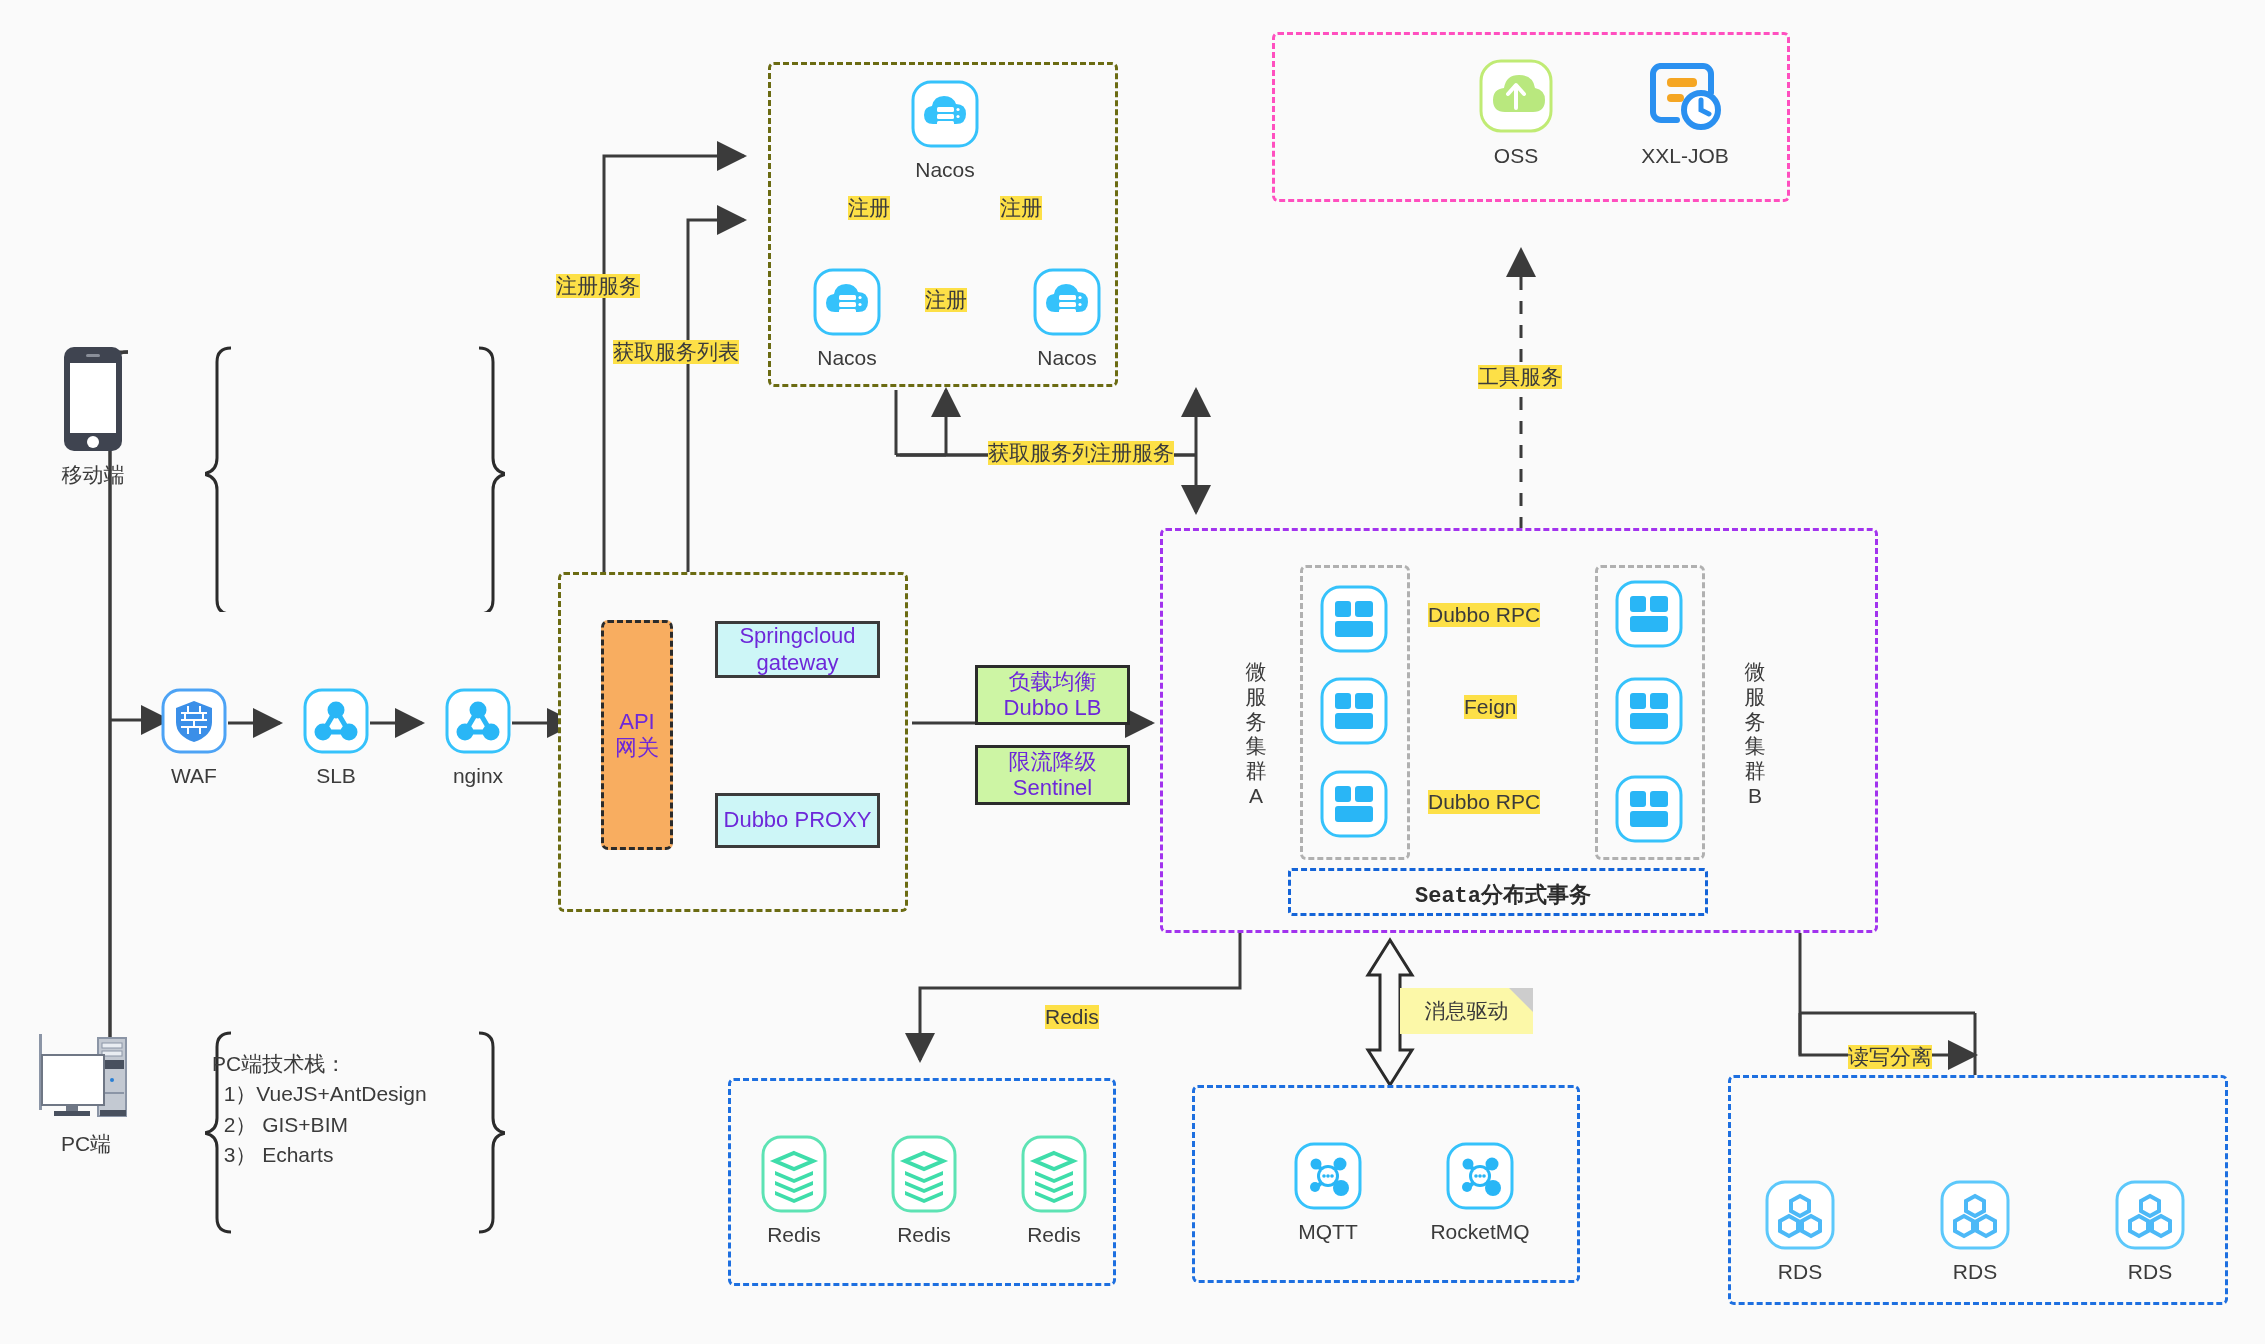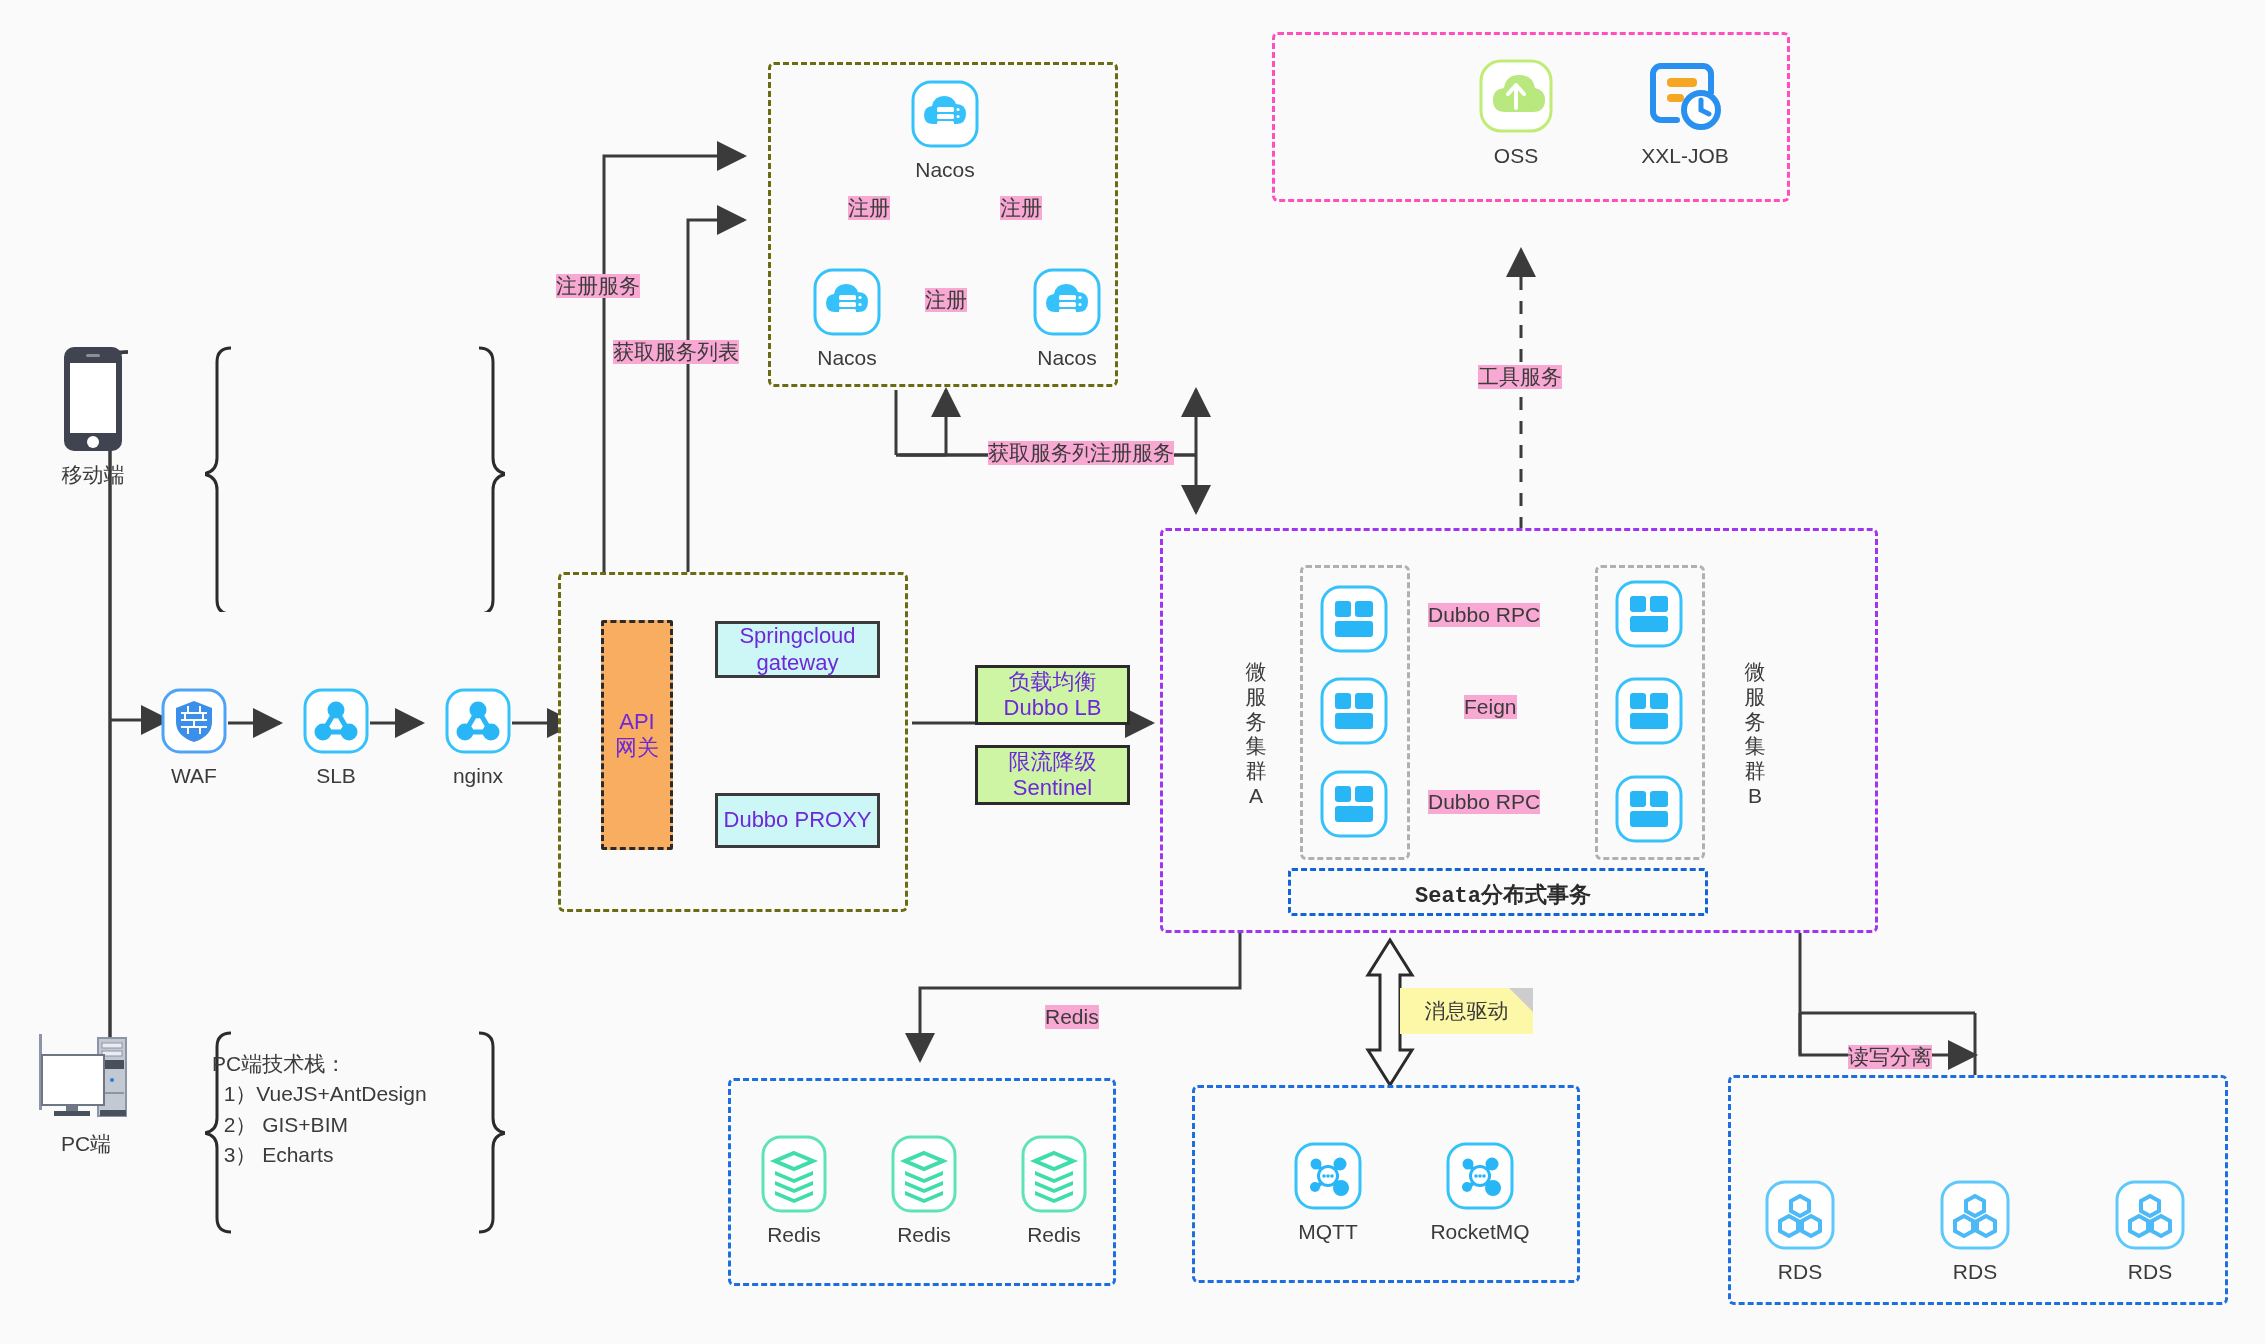--- a/index.html
+++ b/index.html
@@ -15,29 +15,29 @@
   .g-purple{border:3px dashed #a233ee;}
   .g-blue{border:3px dashed #1d6fe0;}
   .g-gray{border:3px dashed #b0b0b0;}
   .g-seata{border:3px dashed #1464d8;border-radius:4px;}
 
   
   .node{position:absolute;display:flex;flex-direction:column;align-items:center;}
   .node .cap{margin-top:6px;font-size:21px;color:#3b3b3b;white-space:nowrap;line-height:1.1;}
   .ico{position:relative;}
 
-  .lbl{position:absolute;font-size:21px;color:#3b3b3b;background:#f9a8d4;white-space:nowrap;line-height:1.15;}
+  .lbl{position:absolute;font-size:21px;color:#3b3b3b;background:#fde047;white-space:nowrap;line-height:1.15;}
   .vlabel{position:absolute;font-size:21px;color:#3b3b3b;line-height:1.18;text-align:center;width:26px;}
 
   
   .box{position:absolute;box-sizing:border-box;display:flex;align-items:center;justify-content:center;
        text-align:center;font-size:22px;line-height:1.2;color:#6d28d9;}
   .box-cyan{background:#cdf6f7;border:3px solid #3b3b3b;}
   .box-green{background:#cdf5a4;border:3px solid #2b2b2b;}
-  .box-orange{background:#f8ad60;border:3px dashed #2b2b2b;border-radius:2px;}
+  .box-orange{background:#f8ad60;border:3px dashed #2b2b2b;border-radius:7px;}
   .seata-txt{position:absolute;font-size:22px;font-weight:bold;color:#2b2b2b;white-space:nowrap;font-family:Liberation Mono, monospace;}
 
   
   .note{position:absolute;background:#fcf8a8;font-size:21px;color:#3b3b3b;
         display:flex;align-items:center;justify-content:center;}
   .note .fold{position:absolute;right:0;top:0;width:24px;height:24px;background:#cdcdcd;
         clip-path:polygon(0 0,100% 0,100% 100%);}
 
   
   .brace{position:absolute;}

